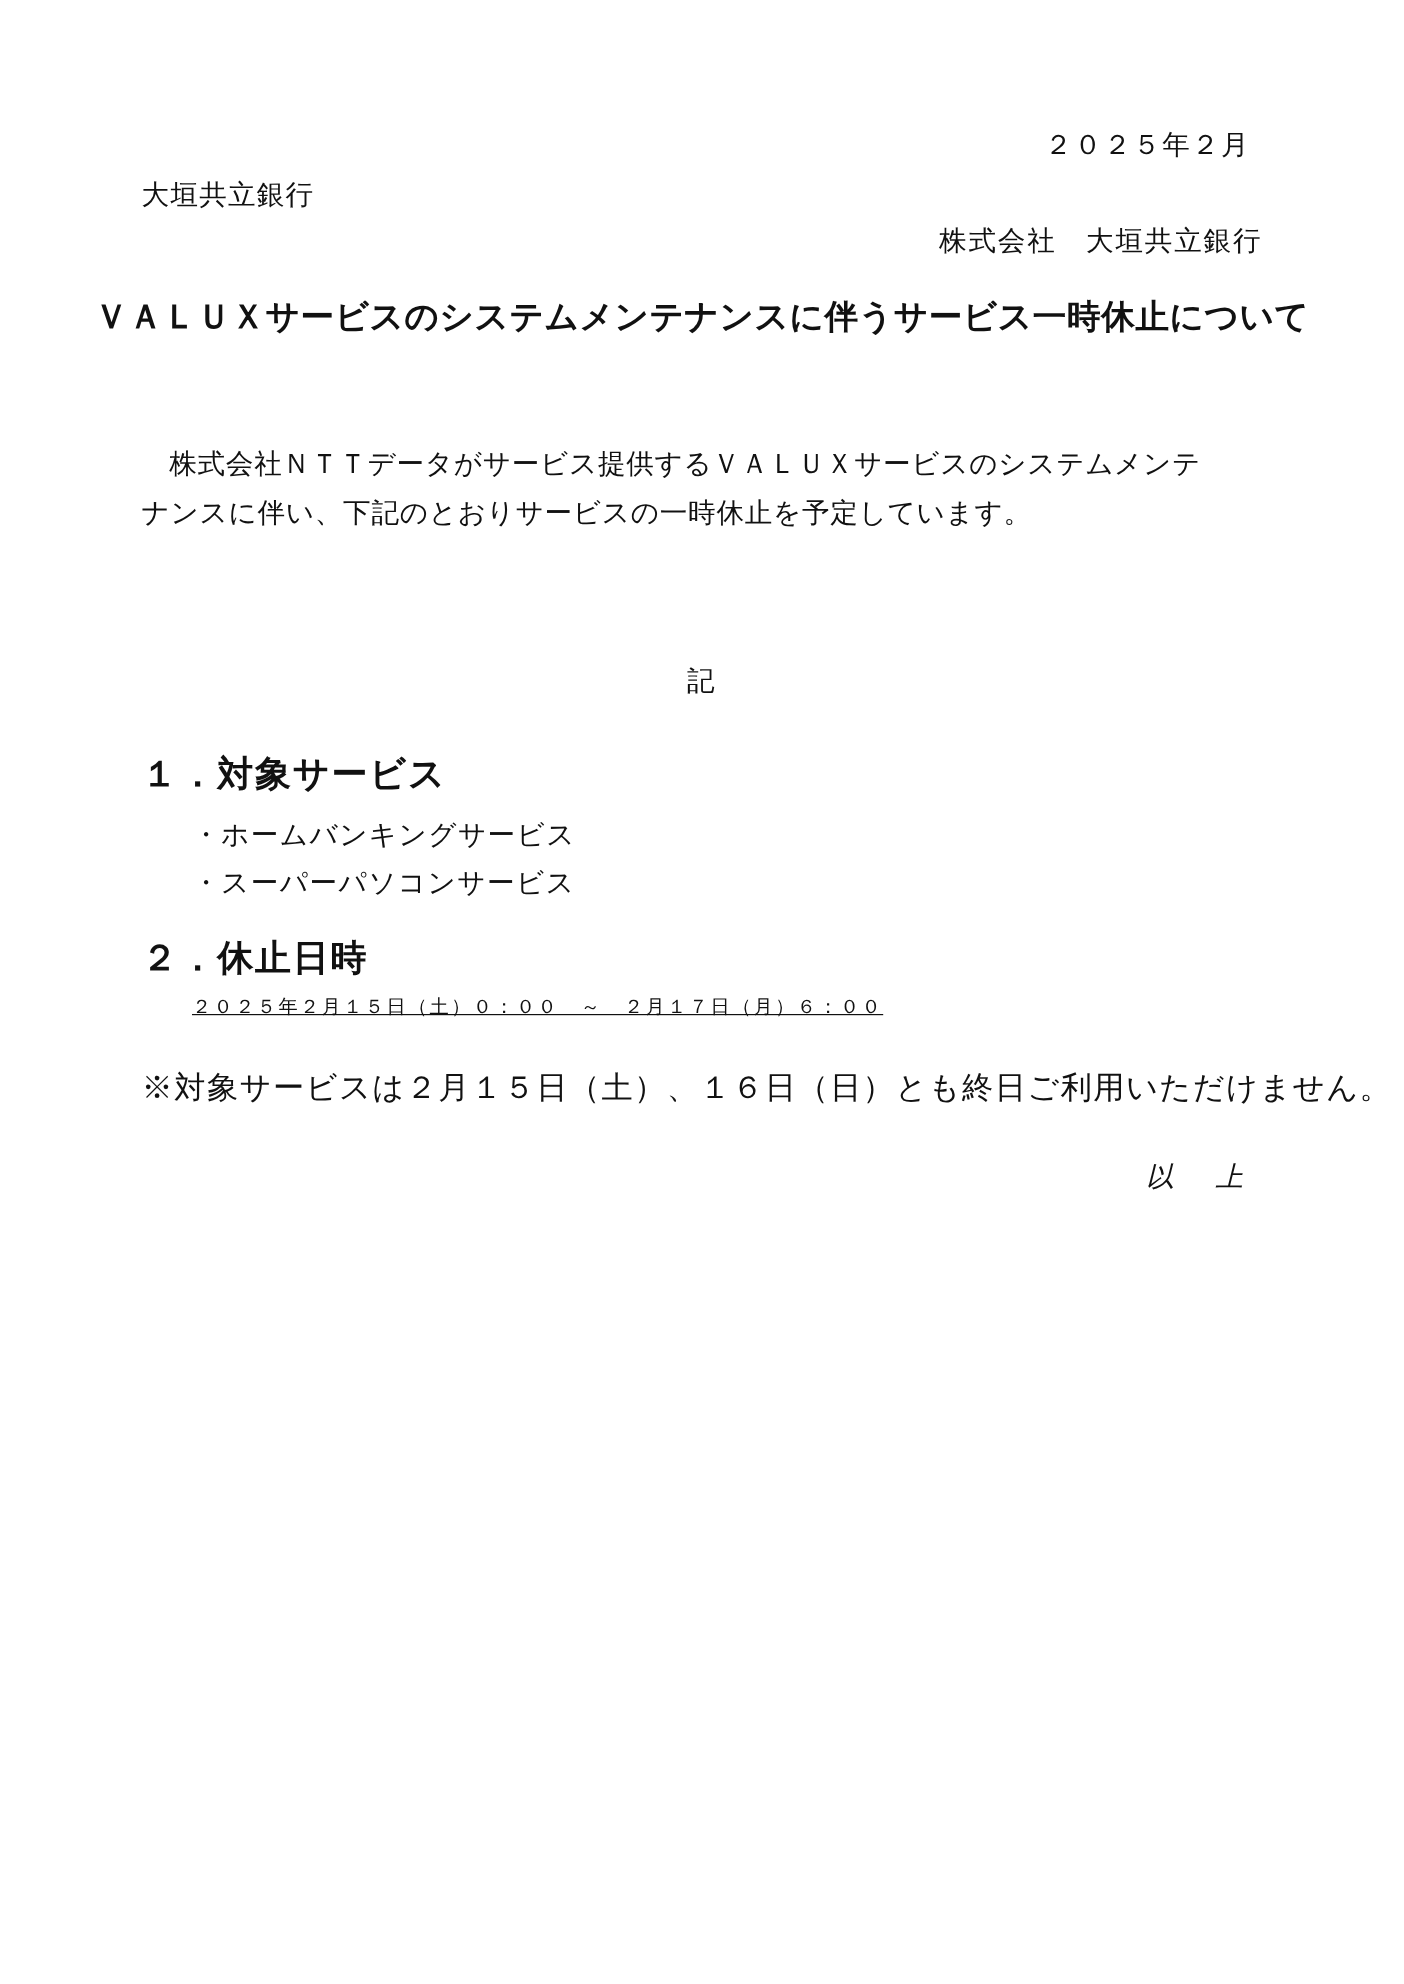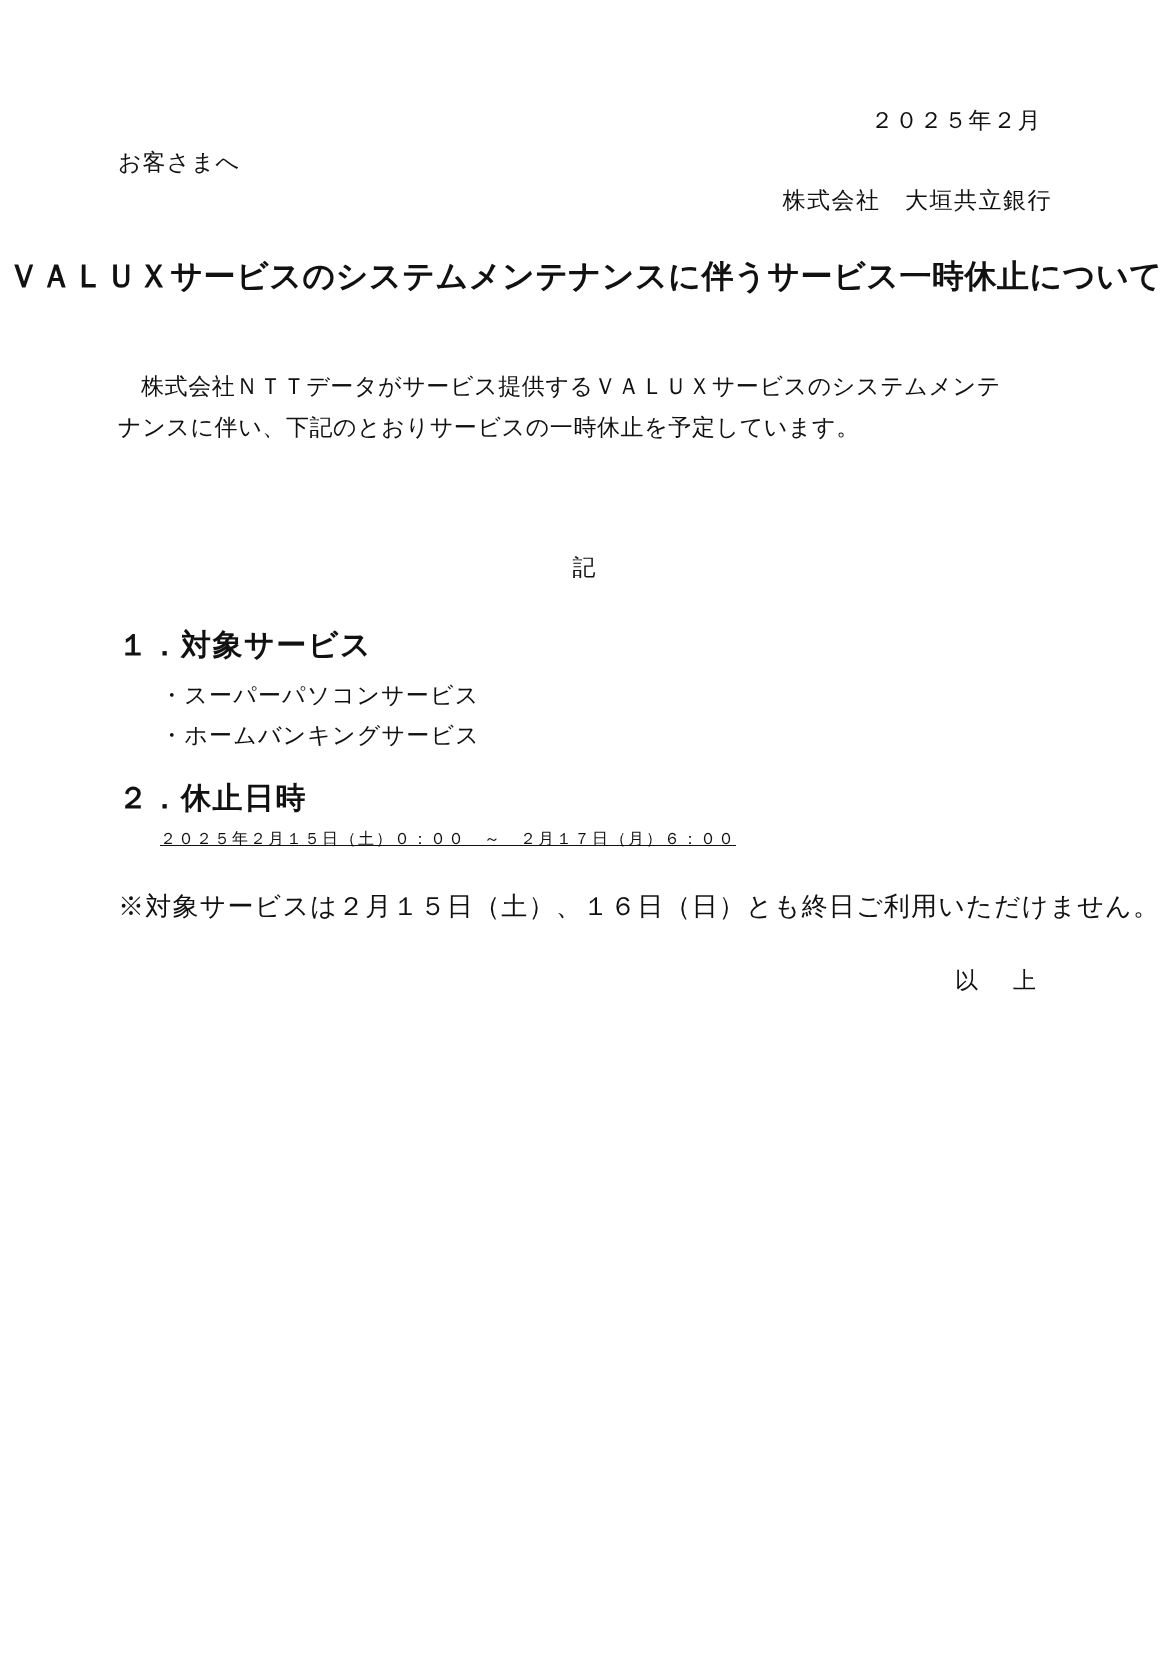--- a/index.html
+++ b/index.html
@@ -44,25 +44,25 @@
     position: absolute;
     top: 148px;
     right: 118px;
     font-size: 23px;
     letter-spacing: 1.5px;
     white-space: nowrap;
   }
   
   .doc-title {
     position: absolute;
-    top: 218px;
+    top: 208px;
     left: 0;
     width: 1170px;
     text-align: center;
-    font-size: 32px;
+    font-size: 28px;
     font-weight: bold;
     letter-spacing: 0.5px;
     white-space: nowrap;
   }
   
   .body-block {
     position: absolute;
     top: 330px;
     left: 118px;
     width: 900px;
@@ -135,46 +135,47 @@
     white-space: nowrap;
   }
   
   .closing {
     position: absolute;
     top: 928px;
     right: 128px;
     font-size: 23px;
     letter-spacing: 6px;
     white-space: nowrap;
+    font-style: italic;
   }
 </style>
 </head>
 <body>
 
 <div class="page">
 
   <div class="date-line">２０２５年２月</div>
 
-  <div class="addressee">お客さまへ</div>
+  <div class="addressee">大垣共立銀行</div>
 
   <div class="company">株式会社　大垣共立銀行</div>
 
   <div class="doc-title">ＶＡＬＵＸサービスのシステムメンテナンスに伴うサービス一時休止について</div>
 
   <div class="body-block">
     <p>株式会社ＮＴＴデータがサービス提供するＶＡＬＵＸサービスのシステムメンテナンスに伴い、下記のとおりサービスの一時休止を予定しています。</p>
   </div>
 
   <div class="ki">記</div>
 
   <div class="section1">
     <div class="sec-heading">１．対象サービス</div>
     <ul class="bullet-list">
+      <li>・ホームバンキングサービス</li>
       <li>・スーパーパソコンサービス</li>
-      <li>・ホームバンキングサービス</li>
     </ul>
   </div>
 
   <div class="section2">
     <div class="sec-heading">２．休止日時</div>
     <div class="sec2-line">２０２５年２月１５日（土）０：００　～　２月１７日（月）６：００</div>
   </div>
 
   <div class="note">※対象サービスは２月１５日（土）、１６日（日）とも終日ご利用いただけません。</div>
 

